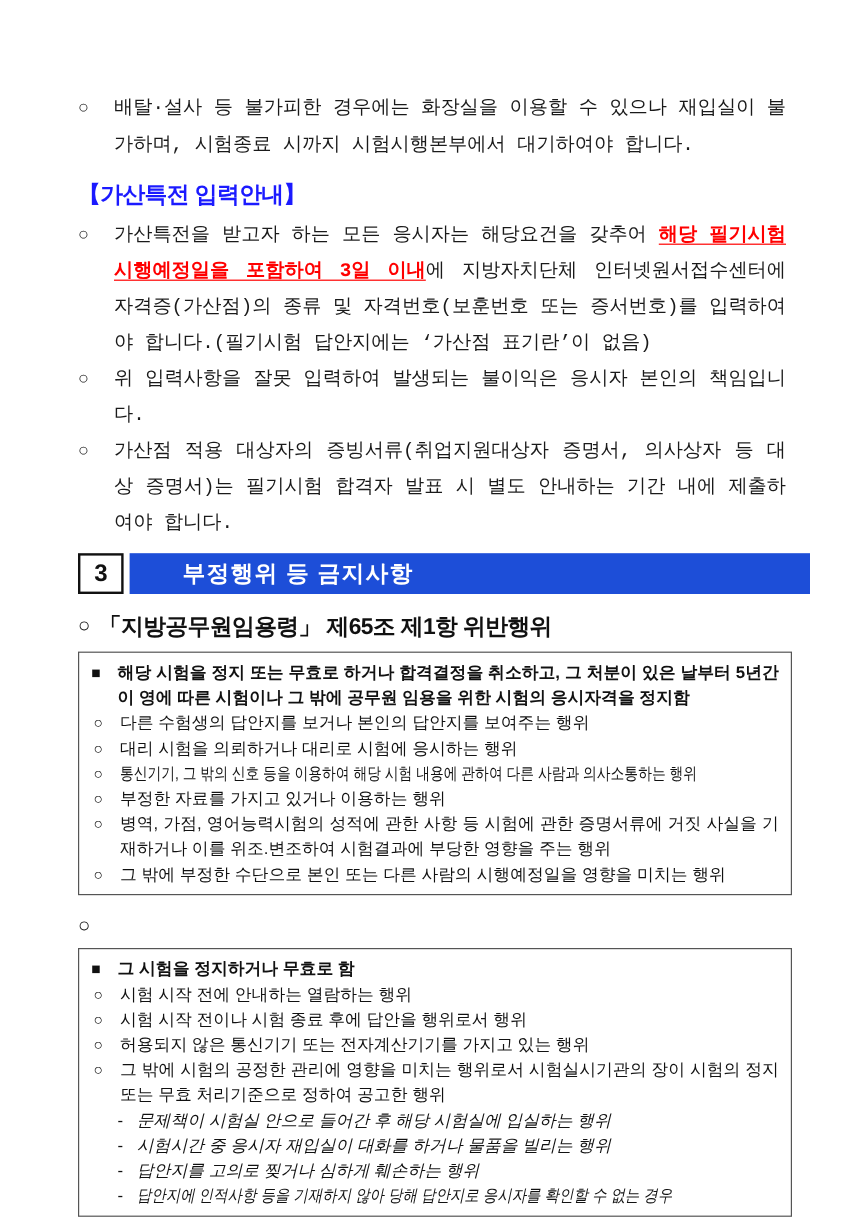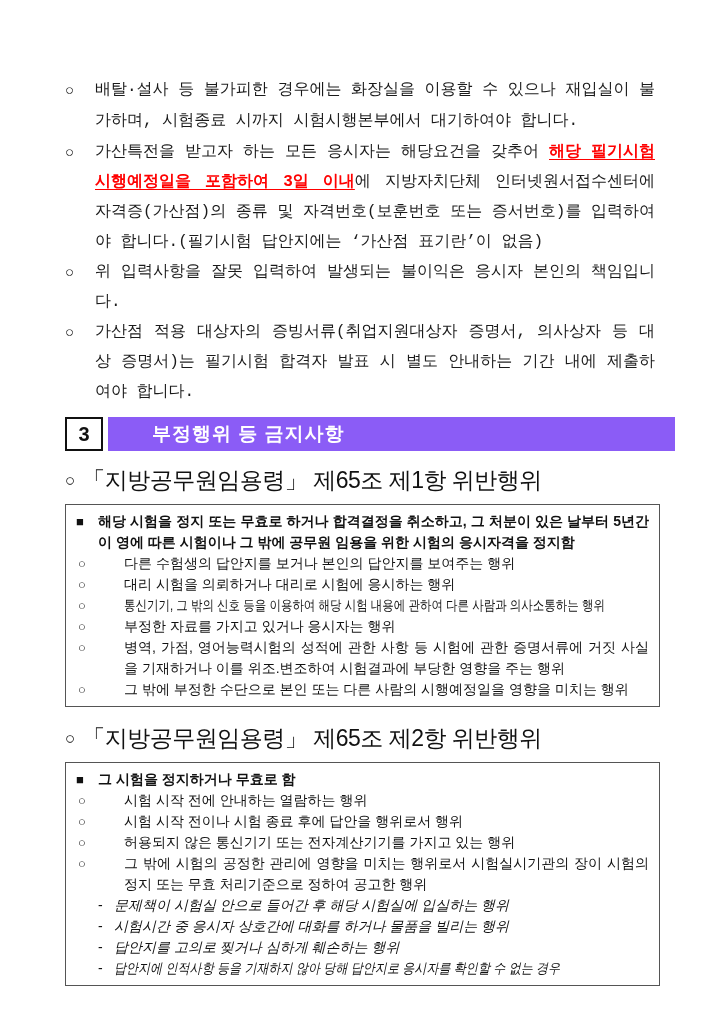--- a/index.html
+++ b/index.html
@@ -23,59 +23,60 @@
   }
   .red-em{color:#ff0000;font-weight:bold;text-decoration:underline;text-underline-offset:3px;}
   
   .section-banner{display:flex;align-items:stretch;height:34px;margin:10px -20px 0 0;}
   .section-num{
     flex:0 0 38px;box-sizing:border-box;border:2px solid #111;background:#fff;
     display:flex;align-items:center;justify-content:center;
     font-family:"Liberation Sans","DejaVu Sans",sans-serif;font-weight:bold;font-size:20px;color:#111;
   }
   .section-bar{
-    flex:1;margin-left:5px;background:#8b5cf6;color:#ffffff;
+    flex:1;margin-left:5px;background:#1d4ed8;color:#ffffff;
     display:flex;align-items:center;padding-left:44px;
     font-family:"Liberation Sans","DejaVu Sans",sans-serif;font-weight:bold;font-size:19px;letter-spacing:1px;
   }
   
   .law-heading{display:flex;align-items:center;margin:14px 0 0 0;
     font-family:"Liberation Sans","DejaVu Sans",sans-serif;}
   .law-heading .hcircle{font-size:17px;font-weight:400;margin-right:7px;color:#111;}
-  .law-heading .htext{font-weight:normal;font-size:23px;color:#111;letter-spacing:-0.5px;}
+  .law-heading .htext{font-weight:bold;font-size:19px;color:#111;letter-spacing:-0.5px;}
   
   .law-box{
     box-sizing:border-box;margin:8px -5px 0 0;border:1.5px solid #555;background:#fff;
     padding:6px 10px 6px 10px;
     font-family:"Liberation Sans","DejaVu Sans",sans-serif;
     font-size:14px;line-height:21px;color:#111;
   }
   .box-heading{display:flex;align-items:flex-start;font-weight:bold;}
   .box-heading .sq{flex:0 0 22px;font-size:13px;}
   .box-heading .bhtext{flex:1;text-align:justify;}
   .law-item{display:flex;align-items:flex-start;}
   .law-item .circ{flex:0 0 22px;font-size:13px;padding-left:2px;}
-  .law-item .itext{flex:1;text-align:justify;margin-left:24px;}
+  .law-item .itext{flex:1;text-align:justify;}
   .dash-item{display:flex;align-items:flex-start;margin-left:22px;}
   .dash-item .dash{flex:0 0 16px;}
   .dash-item .dtext{flex:1;font-style:italic;}
   
   .squeeze{display:inline-block;white-space:nowrap;transform:scaleX(0.82);transform-origin:0 60%;}
   .squeeze2{display:inline-block;white-space:nowrap;transform:scaleX(0.86);transform-origin:0 60%;}
 </style>
 </head>
 <body>
 
 <div class="page">
 
   <div class="bullet-row">
     <span class="marker">○</span>
     <div class="btext">배탈·설사 등 불가피한 경우에는 화장실을 이용할 수 있으나 재입실이 불가하며, 시험종료 시까지 시험시행본부에서 대기하여야 합니다.</div>
   </div>
 
+  <div class="bonus-title">【가산특전 입력안내】</div>
 
   <div class="bonus-bullets">
     <div class="bullet-row">
       <span class="marker">○</span>
       <div class="btext">
         <span>가산특전을 받고자 하는 모든 응시자는 해당요건을 갖추어 </span><span class="red-em">해당 필기시험 시행예정일을 포함하여 3일 이내</span><span>에 지방자치단체 인터넷원서접수센터에 자격증(가산점)의 종류 및 자격번호(보훈번호 또는 증서번호)를 입력하여야 합니다.(필기시험 답안지에는 ‘가산점 표기란’이 없음)</span>
       </div>
     </div>
     <div class="bullet-row">
       <span class="marker">○</span>
@@ -109,35 +110,34 @@
     <div class="law-item">
       <span class="circ">○</span>
       <div class="itext">대리 시험을 의뢰하거나 대리로 시험에 응시하는 행위</div>
     </div>
     <div class="law-item">
       <span class="circ">○</span>
       <div class="itext"><span class="squeeze">통신기기, 그 밖의 신호 등을 이용하여 해당 시험 내용에 관하여 다른 사람과 의사소통하는 행위</span></div>
     </div>
     <div class="law-item">
       <span class="circ">○</span>
-      <div class="itext">부정한 자료를 가지고 있거나 응시자는 행위</div>
+      <div class="itext">부정한 자료를 가지고 있거나 이용하는 행위</div>
     </div>
     <div class="law-item">
       <span class="circ">○</span>
       <div class="itext">병역, 가점, 영어능력시험의 성적에 관한 사항 등 시험에 관한 증명서류에 거짓 사실을 기재하거나 이를 위조.변조하여 시험결과에 부당한 영향을 주는 행위</div>
     </div>
     <div class="law-item">
       <span class="circ">○</span>
       <div class="itext">그 밖에 부정한 수단으로 본인 또는 다른 사람의 시행예정일을 영향을 미치는 행위</div>
     </div>
   </div>
 
   <div class="law-heading" style="margin-top:16px;">
     <span class="hcircle">○</span>
-    <span class="htext">「지방공무원임용령」 제65조 제2항 위반행위</span>
   </div>
 
   <div class="law-box">
     <div class="box-heading">
       <span class="sq">■</span>
       <div class="bhtext">그 시험을 정지하거나 무효로 함</div>
     </div>
     <div class="law-item">
       <span class="circ">○</span>
       <div class="itext">시험 시작 전에 안내하는 열람하는 행위</div>
@@ -153,21 +153,21 @@
     <div class="law-item">
       <span class="circ">○</span>
       <div class="itext">그 밖에 시험의 공정한 관리에 영향을 미치는 행위로서 시험실시기관의 장이 시험의 정지 또는 무효 처리기준으로 정하여 공고한 행위</div>
     </div>
     <div class="dash-item">
       <span class="dash">-</span>
       <div class="dtext">문제책이 시험실 안으로 들어간 후 해당 시험실에 입실하는 행위</div>
     </div>
     <div class="dash-item">
       <span class="dash">-</span>
-      <div class="dtext">시험시간 중 응시자 상호간에 대화를 하거나 물품을 빌리는 행위</div>
+      <div class="dtext">시험시간 중 응시자 재입실이 대화를 하거나 물품을 빌리는 행위</div>
     </div>
     <div class="dash-item">
       <span class="dash">-</span>
       <div class="dtext">답안지를 고의로 찢거나 심하게 훼손하는 행위</div>
     </div>
     <div class="dash-item">
       <span class="dash">-</span>
       <div class="dtext"><span class="squeeze2">답안지에 인적사항 등을 기재하지 않아 당해 답안지로 응시자를 확인할 수 없는 경우</span></div>
     </div>
   </div>

